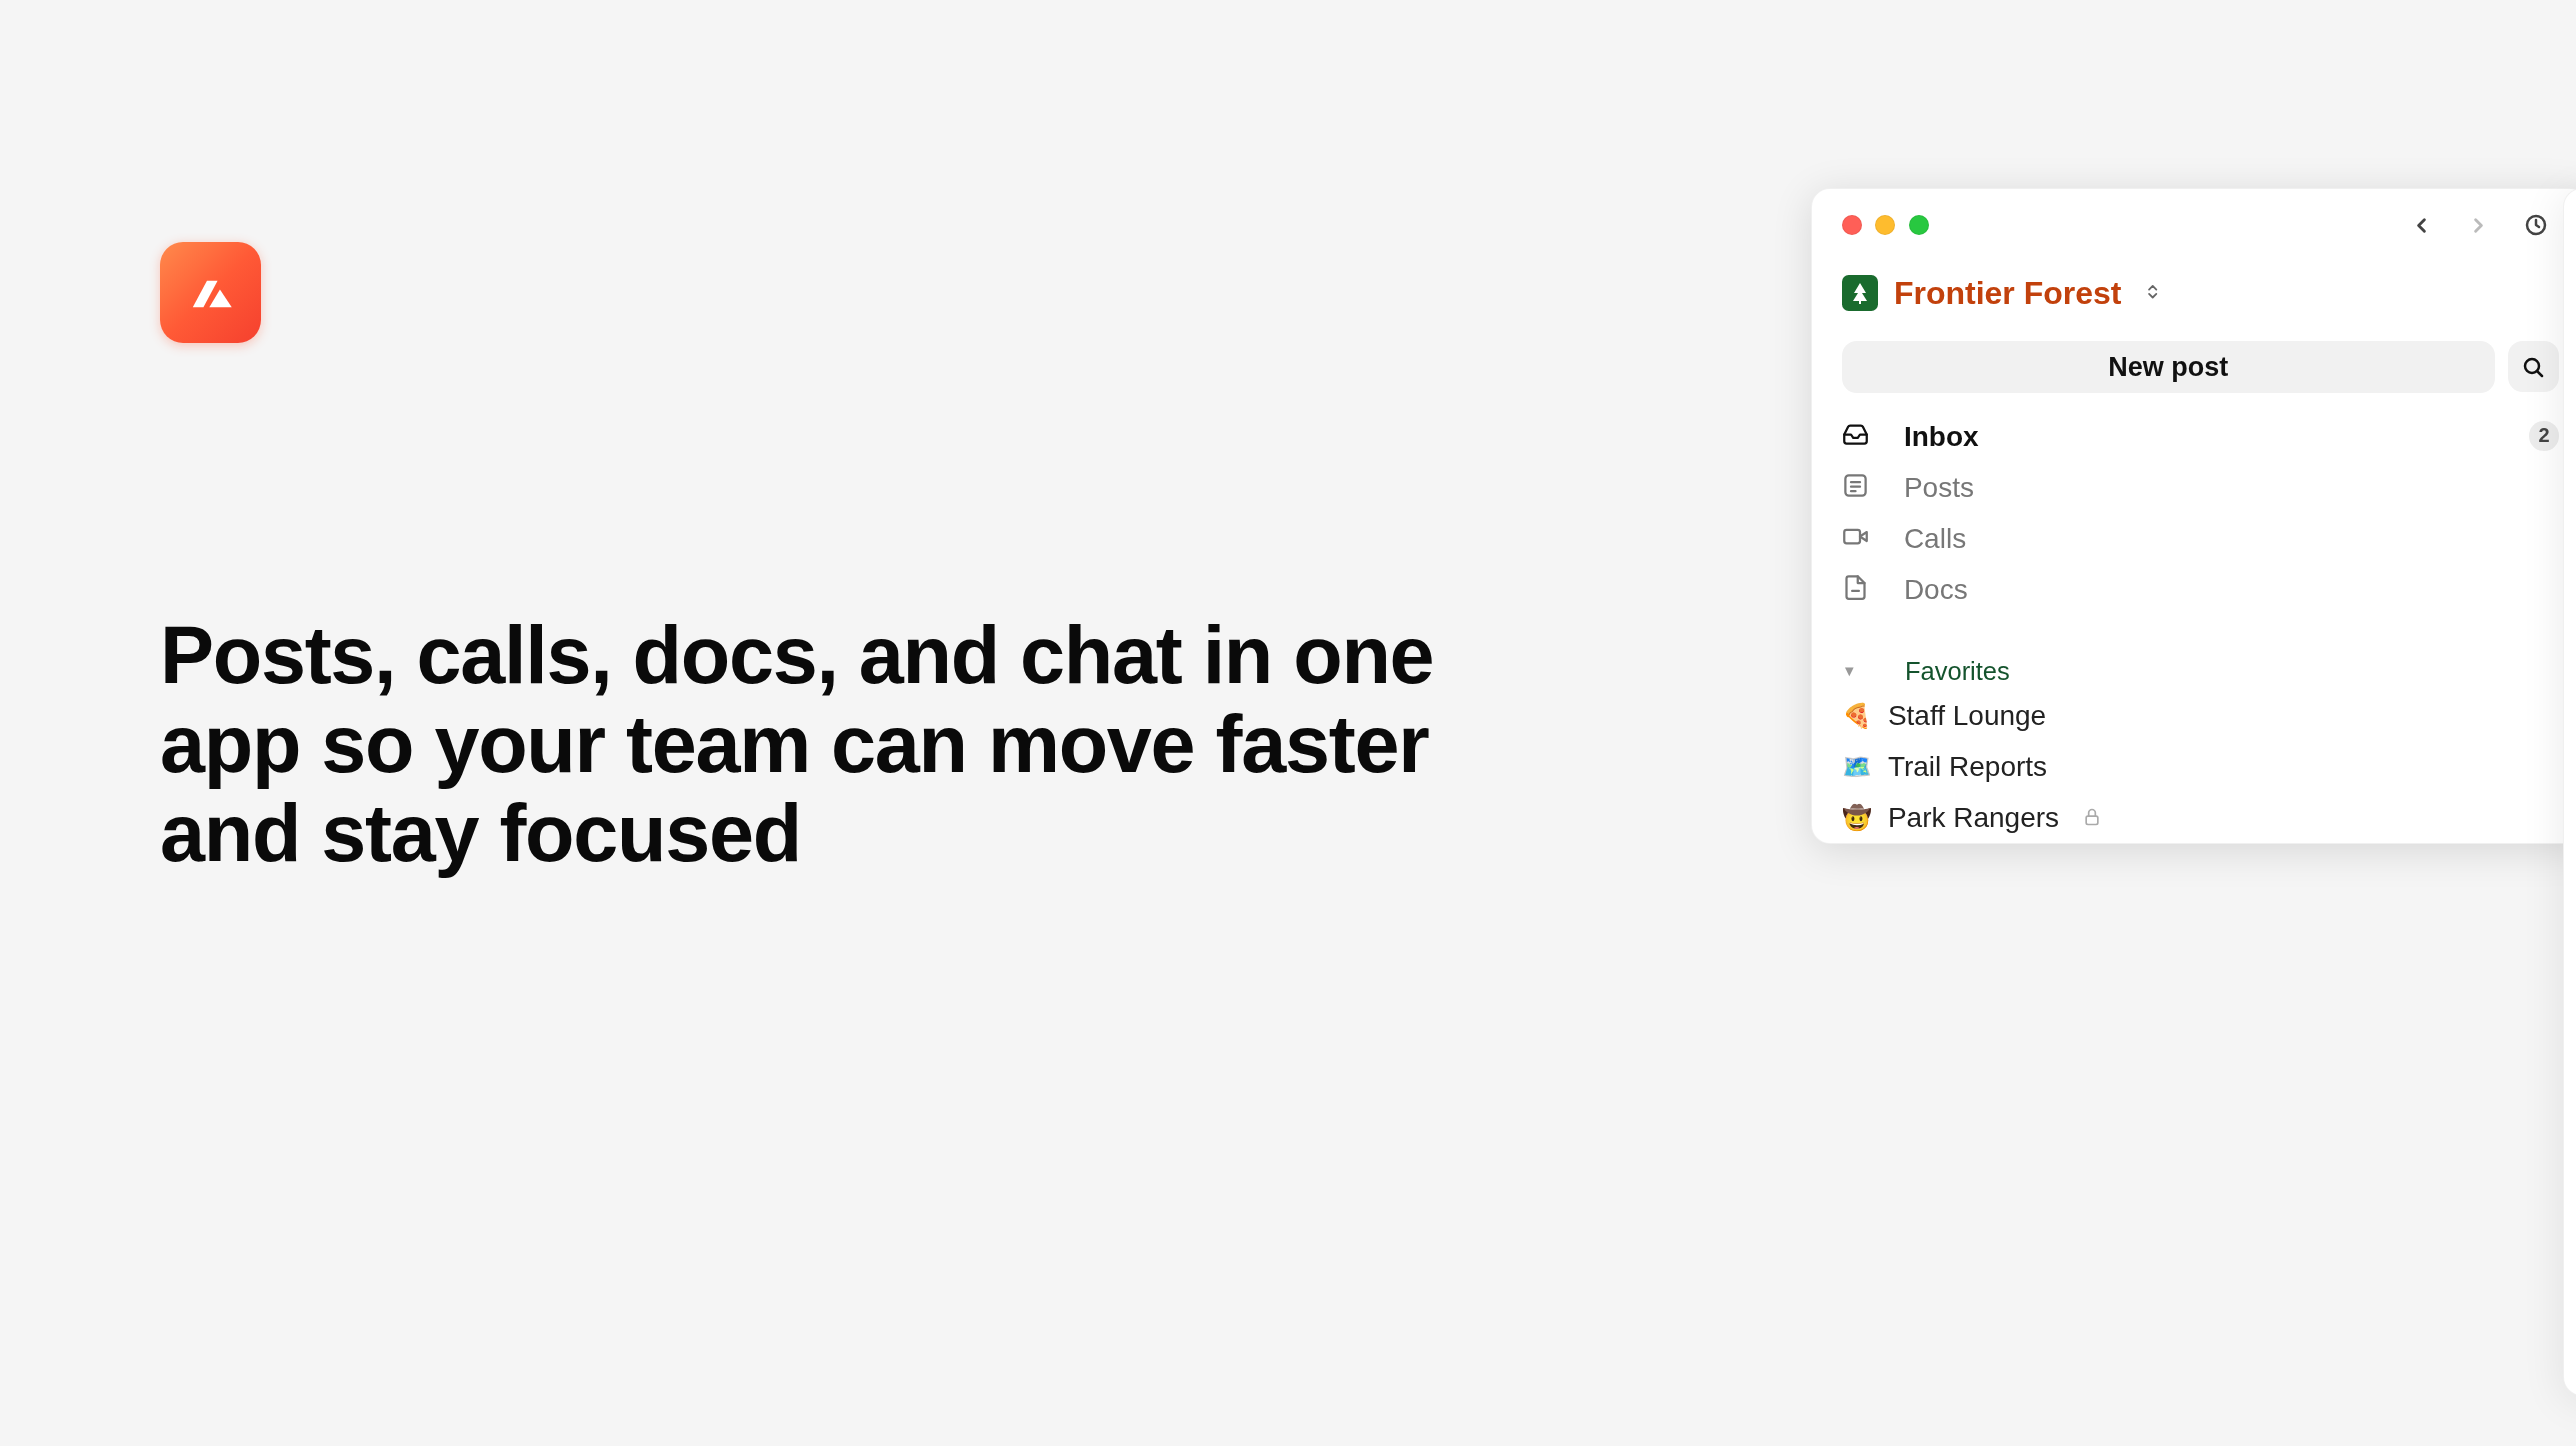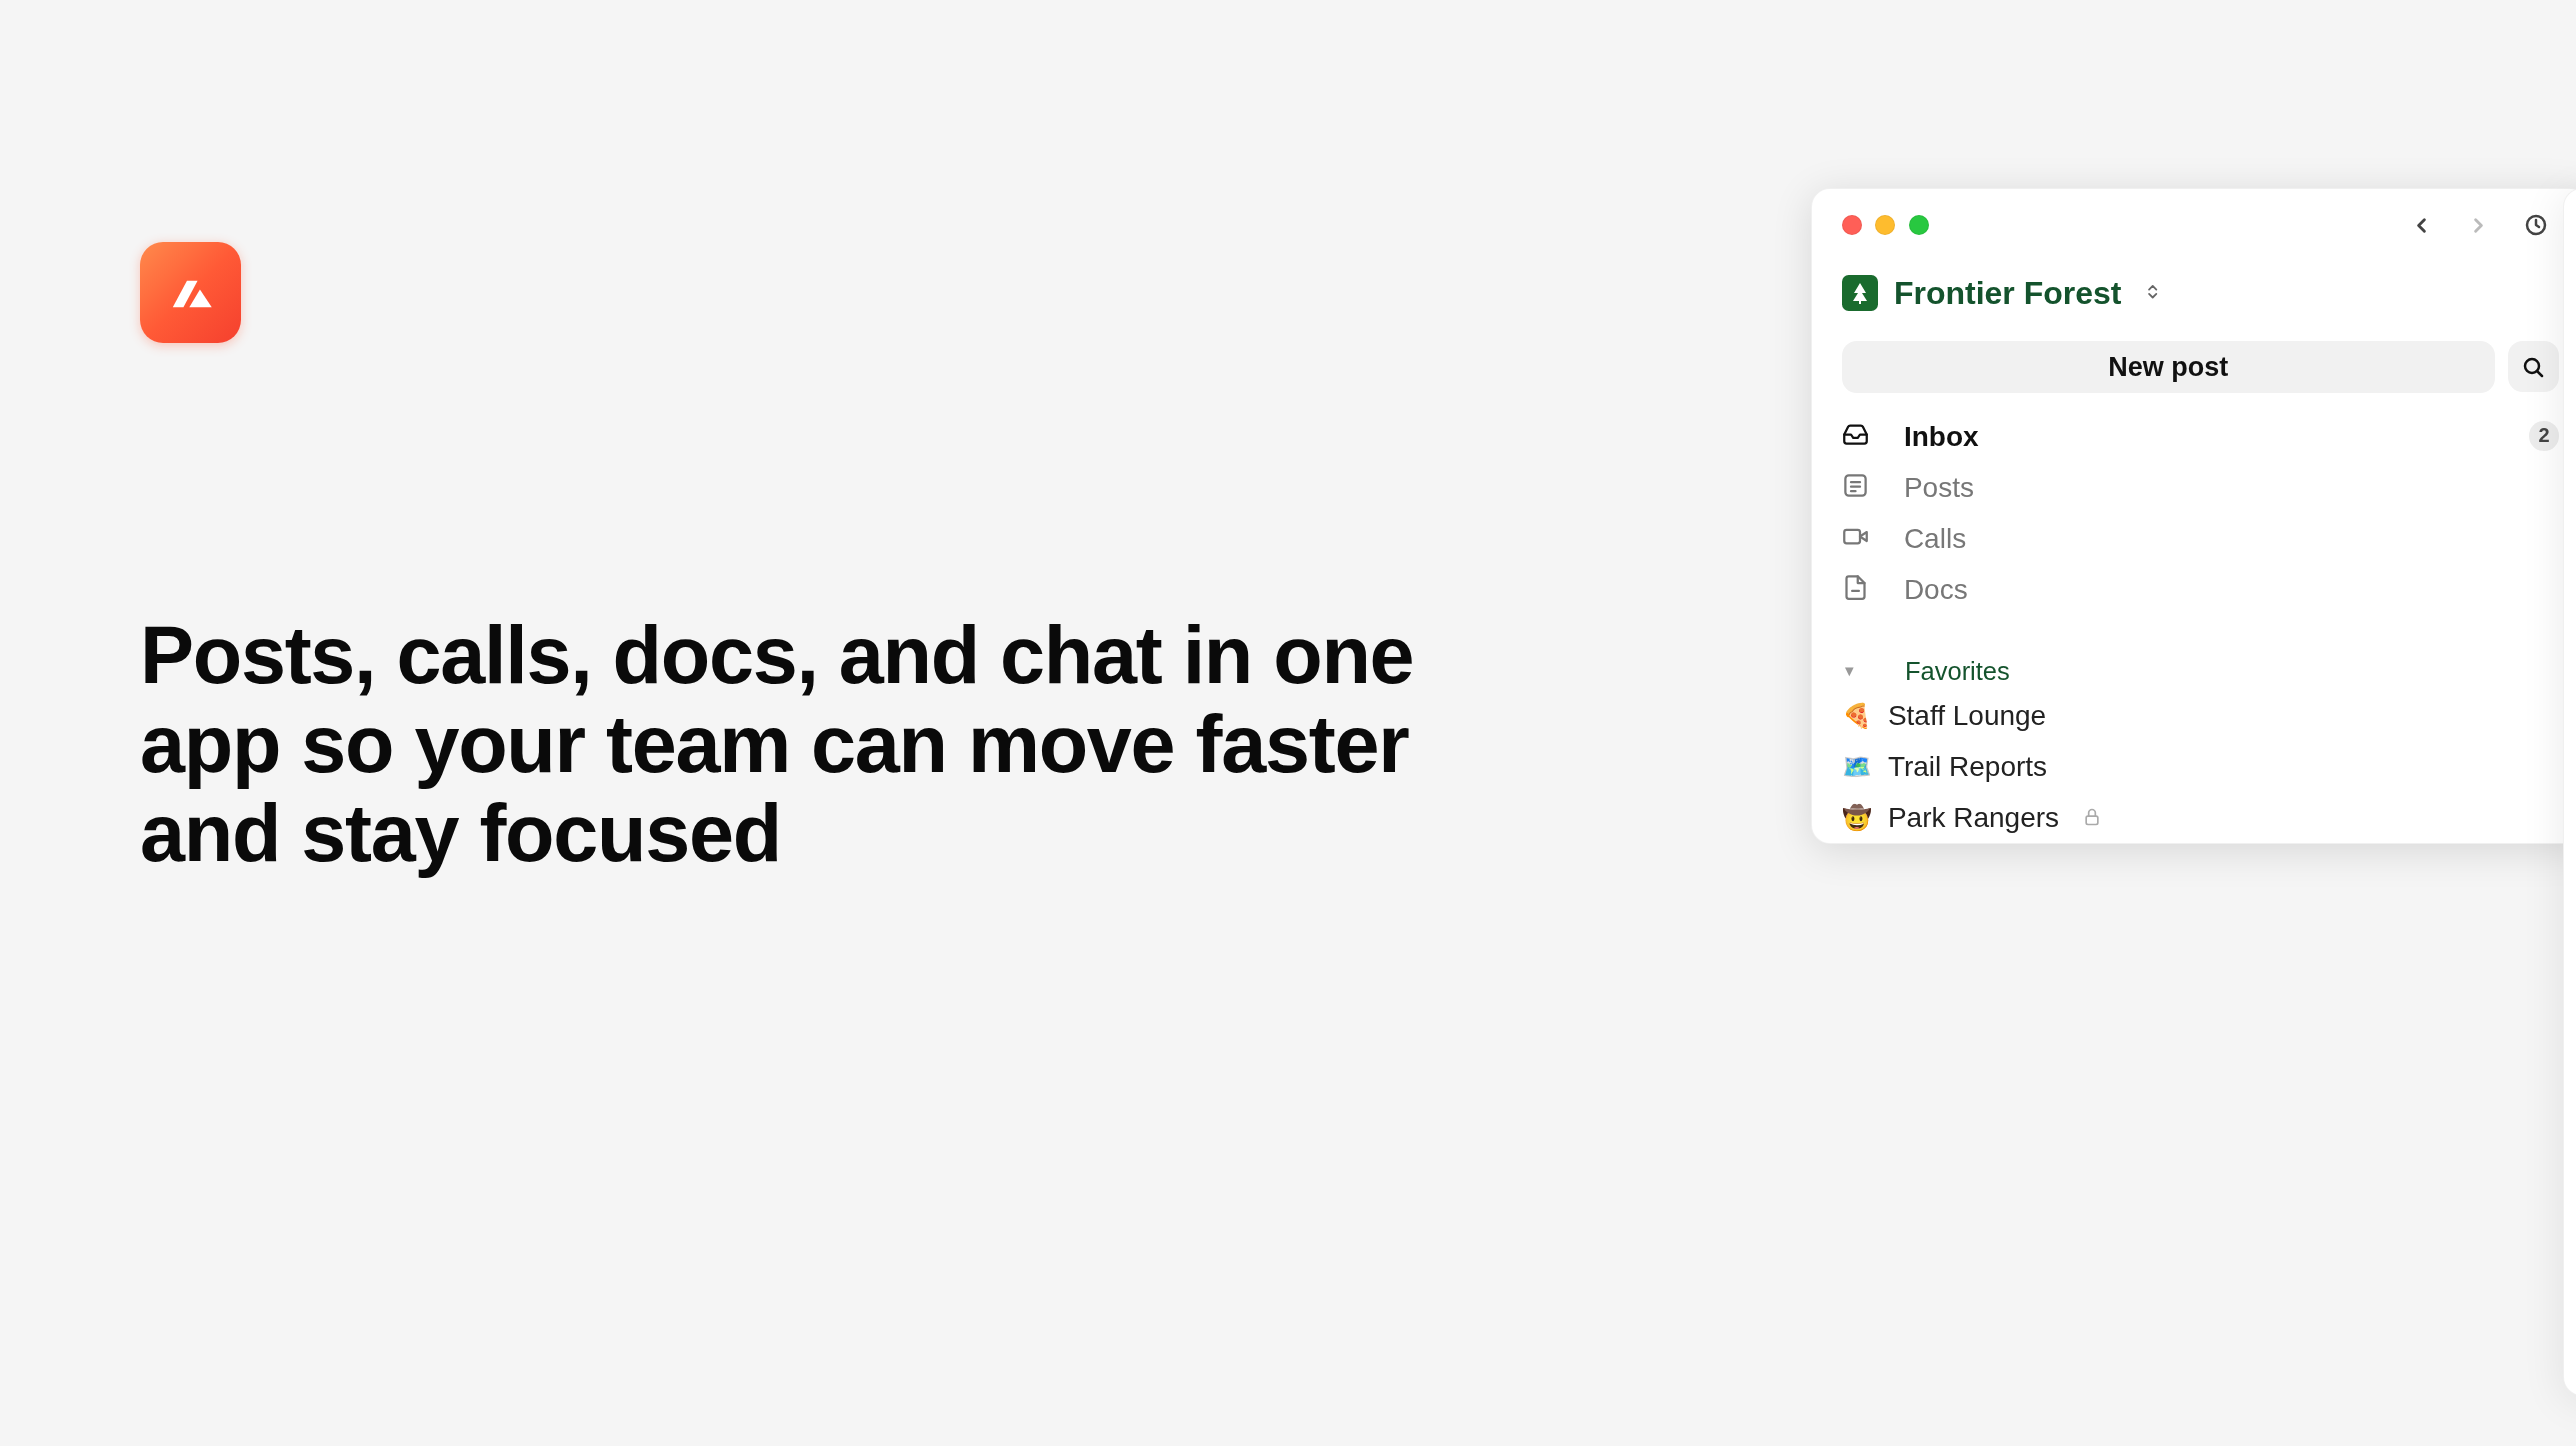--- a/index.html
+++ b/index.html
@@ -6,21 +6,21 @@
     body {
       font-family: -apple-system, BlinkMacSystemFont, 'Segoe UI', sans-serif;
       background: #f5f5f5;
       width: 2576px;
       height: 1446px;
       position: relative;
       overflow: hidden;
     }
     .marketing-section {
       position: absolute;
-      left: 140px;
+      left: 160px;
       top: 242px;
       width: 1275px;
     }
     .app-logo {
       width: 101px;
       height: 101px;
       border-radius: 23px;
       background: linear-gradient(135deg, #ff8a4c 0%, #ff5a36 50%, #f5402e 100%);
       box-shadow: 0 2.7px 10.7px rgba(255, 90, 54, 0.3);
       display: flex;
@@ -74,21 +74,21 @@
     }
     .workspace-icon {
       width: 36px;
       height: 36px;
       border-radius: 6.7px;
       background: #1a6b2e;
       display: flex;
       align-items: center;
       justify-content: center;
     }
-    .workspace-name { font-size: 32px; font-weight: 600; color: #14532d; }
+    .workspace-name { font-size: 32px; font-weight: 600; color: #c2410c; }
     .workspace-chevron { color: #666; margin-left: 6.7px; }
     .action-row {
       display: flex;
       gap: 13.4px;
       padding: 13.4px 29.5px 20px 29.5px;
     }
     .new-post-btn {
       flex: 1;
       background: #f1f1f1;
       border-radius: 14.8px;

